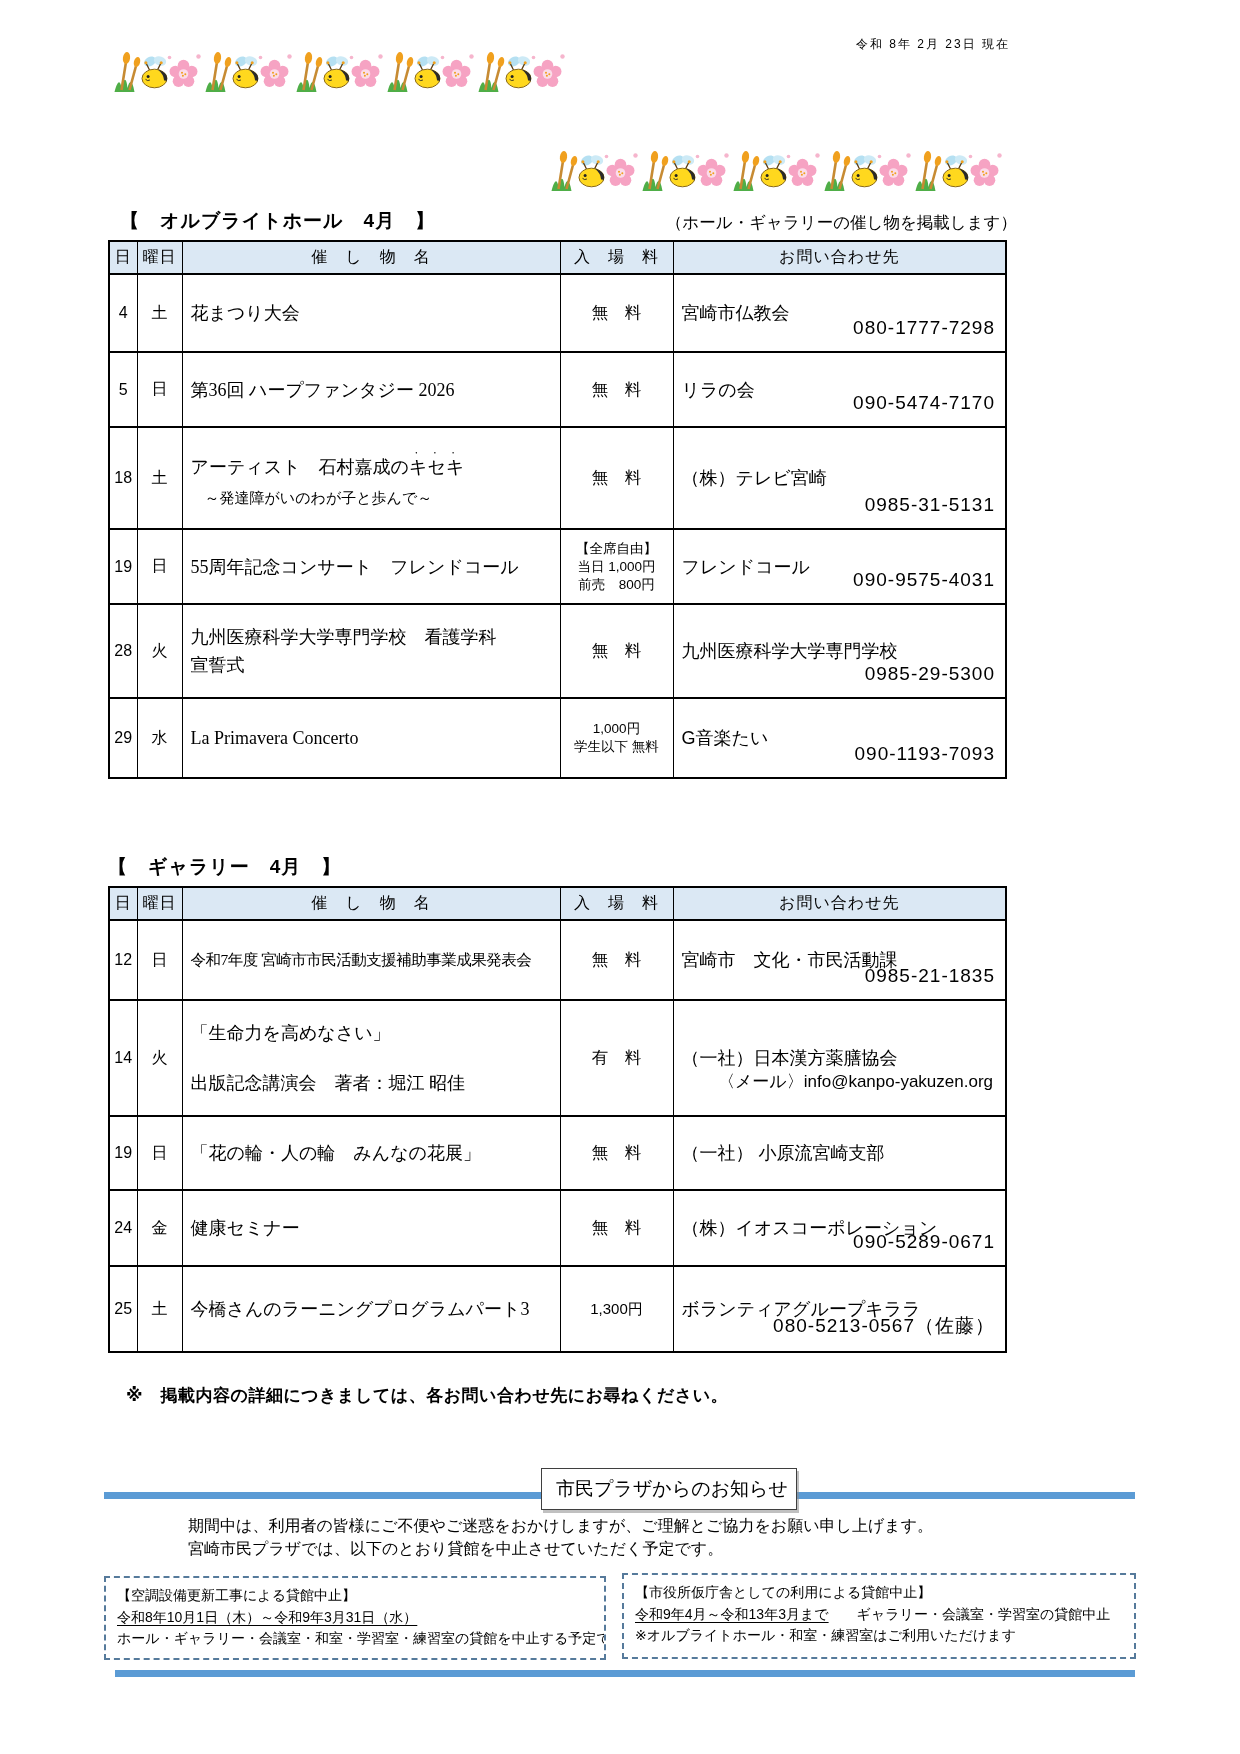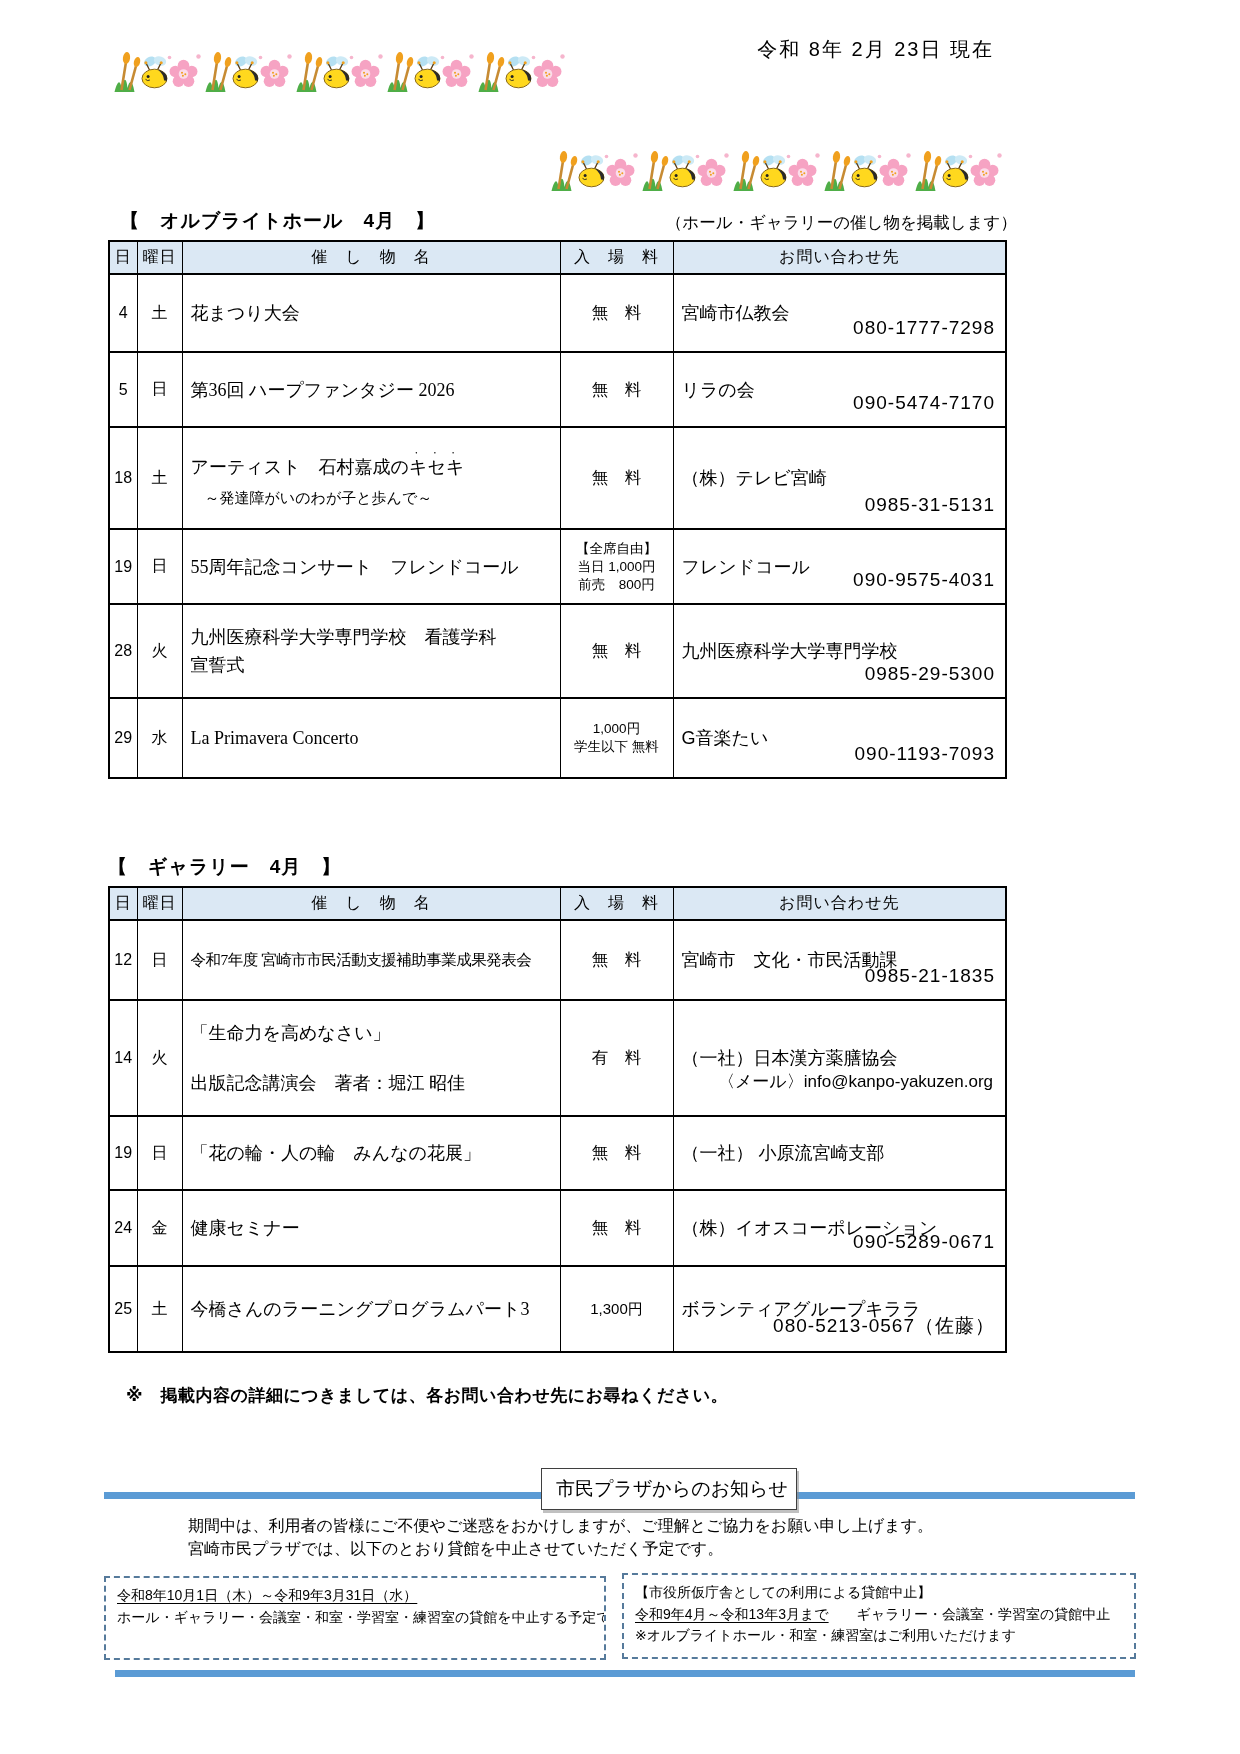--- a/index.html
+++ b/index.html
@@ -1,20 +1,20 @@
 <!DOCTYPE html>
 <html lang="ja" style="--accent_blue: #5b9bd5; --table_header_fill: #dbe8f4; --banner_green: #8cc868; --banner_fill: #f3faee; --dash_border: #567a9b;"><head>
 <meta charset="utf-8">
 <style>
   * { margin:0; padding:0; box-sizing:border-box; }
   html,body { background:#fff; }
   body { font-family:"Liberation Sans","DejaVu Sans",sans-serif; color:#000; }
   .page { position:relative; width:1240px; height:1754px; background:#fff; overflow:hidden; }
 
-  .date-note { position:absolute; top:36px; right:246px; font-size:20px; letter-spacing:2px; }
+  .date-note { position:absolute; top:36px; right:230px; font-size:12px; letter-spacing:2px; }
 
   
   .banner { position:absolute; left:100px; top:74px; width:900px; height:112px;
     border-radius:24px; border:1.5px solid var(--banner_green,#8cc868);
     background:
       repeating-linear-gradient(45deg, rgba(150,205,110,.30) 0 1.2px, transparent 1.2px 4.5px),
       repeating-linear-gradient(-45deg, rgba(150,205,110,.30) 0 1.2px, transparent 1.2px 4.5px),
       var(--banner_fill,#f3faee);
     box-shadow: inset 0 0 0 2.5px #fff, inset 0 0 0 4px var(--banner_green,#8cc868);
     display:flex; align-items:center; justify-content:center; }
@@ -372,20 +372,21 @@
   <div class="blue-line" id="mid-line"></div>
   <div class="notice-title-box">
     <span>市民プラザからのお知らせ</span>
   </div>
   <div class="notice-body">
     <div>期間中は、利用者の皆様にご不便やご迷惑をおかけしますが、ご理解とご協力をお願い申し上げます。</div>
     <div>宮崎市民プラザでは、以下のとおり貸館を中止させていただく予定です。</div>
   </div>
 
   <div class="note-box" id="note-box-left">
+    <div>【空調設備更新工事による貸館中止】</div>
     <div><span class="ul">令和8年10月1日（木）～令和9年3月31日（水）</span></div>
     <div>ホール・ギャラリー・会議室・和室・学習室・練習室の貸館を中止する予定です</div>
   </div>
   <div class="note-box" id="note-box-right">
     <div>【市役所仮庁舎としての利用による貸館中止】</div>
     <div><span class="ul">令和9年4月～令和13年3月まで</span><span class="suffix">ギャラリー・会議室・学習室の貸館中止</span></div>
     <div>※オルブライトホール・和室・練習室はご利用いただけます</div>
   </div>
 
   <div class="blue-line" id="bottom-line"></div>

